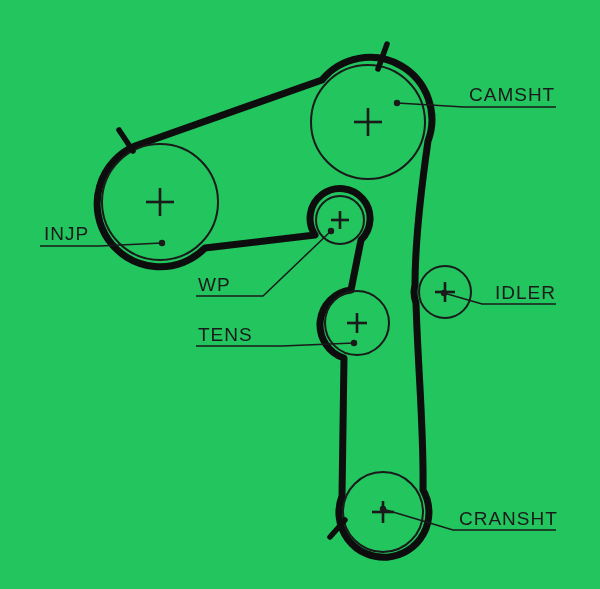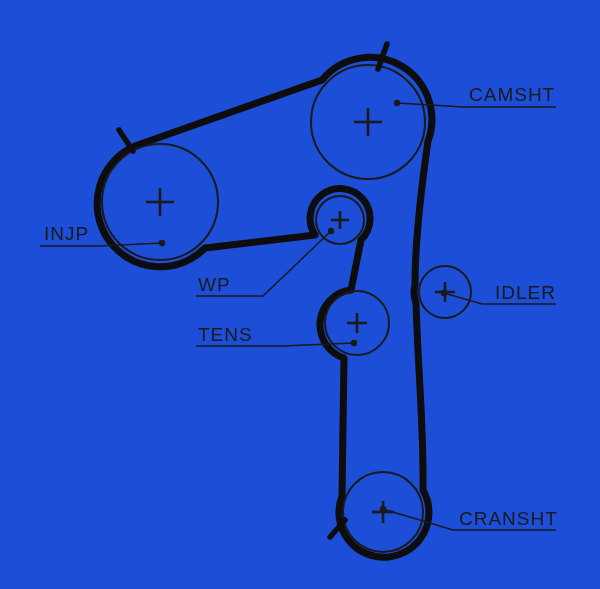--- a/index.html
+++ b/index.html
@@ -8,21 +8,21 @@
     background: #ffffff;
     width: 600px;
     height: 589px;
     overflow: hidden;
     font-family: "Liberation Sans", sans-serif;
   }
   .stage {
     position: relative;
     width: 600px;
     height: 589px;
-    background: #1d4ed8;
+    background: #22c55e;
   }
   svg { display: block; }
   .pulley-circle {
     fill: none;
     stroke: #1a1a1a;
     stroke-width: 2;
   }
   .belt {
     fill: none;
     stroke: #0d0d0d;

